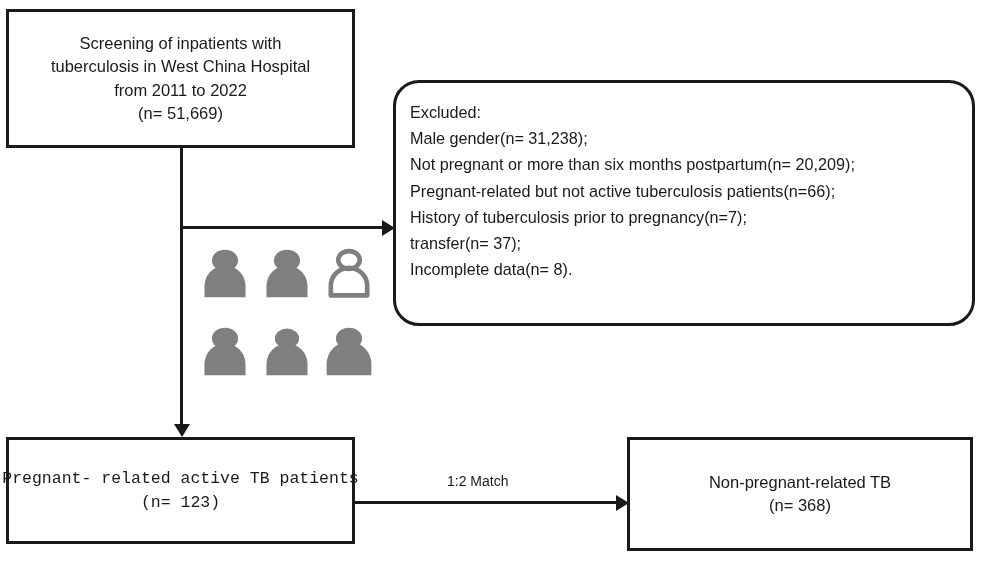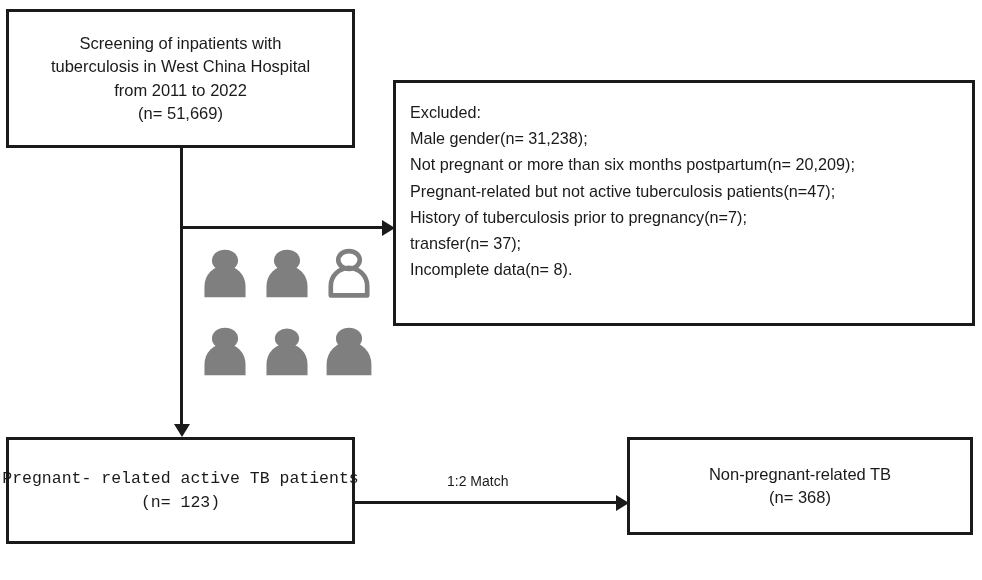--- a/index.html
+++ b/index.html
@@ -51,40 +51,41 @@
 
   #box-excluded {
     left: 393px;
     top: 80px;
     width: 582px;
     height: 246px;
     padding: 16px 0 0 14px;
     justify-content: flex-start;
     align-items: flex-start;
     text-align: left;
+    border-radius: 26px;
   }
   #box-excluded .node-line {
     font-size: 16.2px;
     line-height: 1.62;
   }
 
   #box-pregnant {
     left: 6px;
     top: 437px;
     width: 349px;
     height: 107px;
     padding: 0 20px;
     font-family: Liberation Mono, monospace;
   }
 
   #box-nonpregnant {
     left: 627px;
     top: 437px;
     width: 346px;
-    height: 98px;
+    height: 114px;
     padding: 0 4px;
   }
 
   
   .edge-v {
     position: absolute;
     background: #1a1a1a;
     width: 3px;
   }
   .edge-h {
@@ -184,21 +185,21 @@
     <div class="node-line">Screening of inpatients with</div>
     <div class="node-line">tuberculosis in West China Hospital</div>
     <div class="node-line">from 2011 to 2022</div>
     <div class="node-line">(n= 51,669)</div>
   </div>
 
   <div class="node" id="box-excluded">
     <div class="node-line">Excluded:</div>
     <div class="node-line">Male gender(n= 31,238);</div>
     <div class="node-line">Not pregnant or more than six months postpartum(n= 20,209);</div>
-    <div class="node-line">Pregnant-related but not active tuberculosis patients(n=47);</div>
+    <div class="node-line">Pregnant-related but not active tuberculosis patients(n=66);</div>
     <div class="node-line">History of tuberculosis prior to pregnancy(n=7);</div>
     <div class="node-line">transfer(n= 37);</div>
     <div class="node-line">Incomplete data(n= 8).</div>
   </div>
 
   <div class="node centered" id="box-pregnant">
     <div class="node-line">Pregnant- related active TB patients</div>
     <div class="node-line">(n= 123)</div>
   </div>
 

